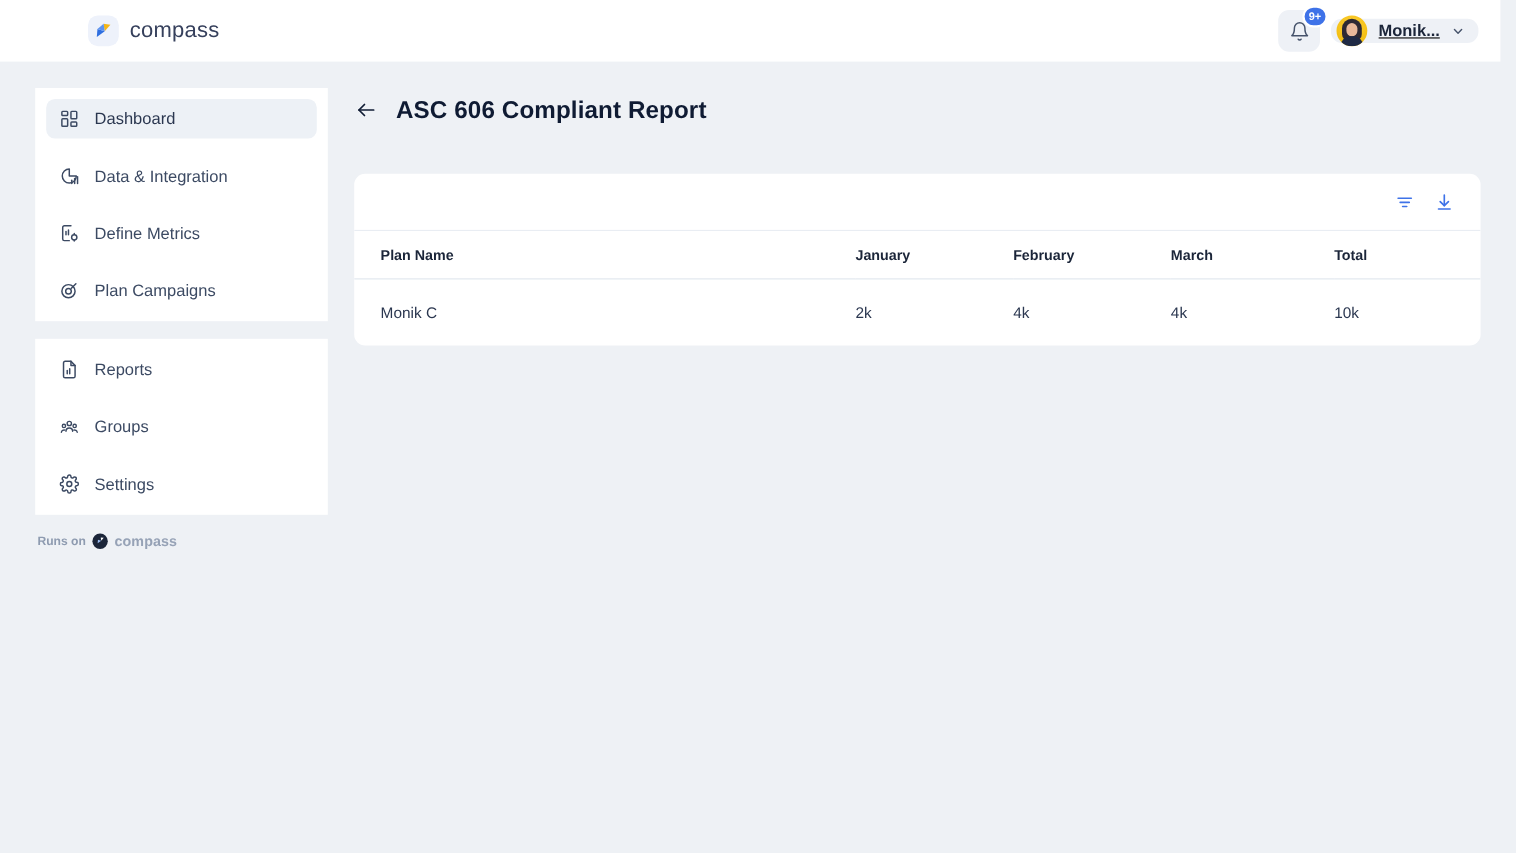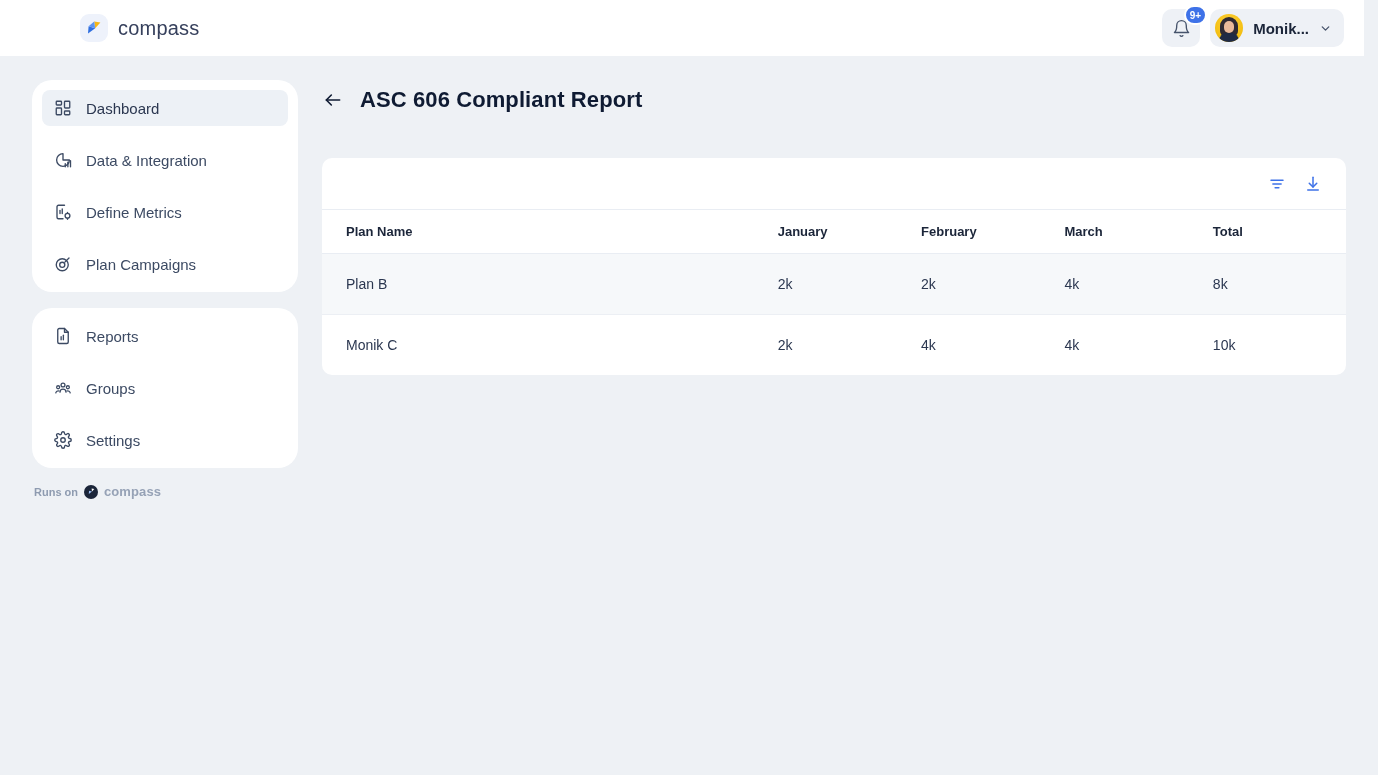--- a/index.html
+++ b/index.html
@@ -57,23 +57,24 @@
     font-size: 10px;
     font-weight: 700;
     display: flex; align-items: center; justify-content: center;
     padding: 0 4px;
   }
 
   .user-chip {
     display: flex; align-items: center; gap: 10px;
     background: #eef1f6;
     border-radius: 10px;
-    height: 38px;
+    height: 22px;
     padding: 0 12px 0 5px;
     cursor: pointer;
+    text-decoration: underline;
   }
   .avatar {
     width: 28px; height: 28px; border-radius: 50%;
     background: radial-gradient(circle at 50% 35%, #ffd23f 0%, #f5c116 60%, #e8b410 100%);
     position: relative; overflow: hidden;
     flex: none;
   }
   .avatar .hair {
     position: absolute; left: 5px; top: 3px;
     width: 18px; height: 20px; border-radius: 9px 9px 6px 6px;
@@ -94,21 +95,21 @@
     max-width: 72px; overflow: hidden; white-space: nowrap;
   }
 
   
   .page { display: flex; align-items: flex-start; }
 
   .sidebar { width: 300px; padding: 24px 0 0 32px; flex: none; }
   .side-card {
     width: 266px;
     background: #ffffff;
-    border-radius: 20px;
+    border-radius: 0;
     padding: 10px;
     text-align: center;
   }
   .side-card + .side-card { margin-top: 16px; }
   .nav-item {
     display: flex; align-items: center; gap: 14px;
     height: 36px;
     padding: 0 12px;
     border-radius: 8px;
     color: #3c4a63;
@@ -366,27 +367,20 @@
         <thead>
           <tr>
             <th>Plan Name</th>
             <th>January</th>
             <th>February</th>
             <th>March</th>
             <th>Total</th>
           </tr>
         </thead>
         <tbody>
-          <tr class="alt">
-            <td>Plan B</td>
-            <td>2k</td>
-            <td>2k</td>
-            <td>4k</td>
-            <td>8k</td>
-          </tr>
           <tr>
             <td>Monik C</td>
             <td>2k</td>
             <td>4k</td>
             <td>4k</td>
             <td>10k</td>
           </tr>
         </tbody>
       </table>
 

